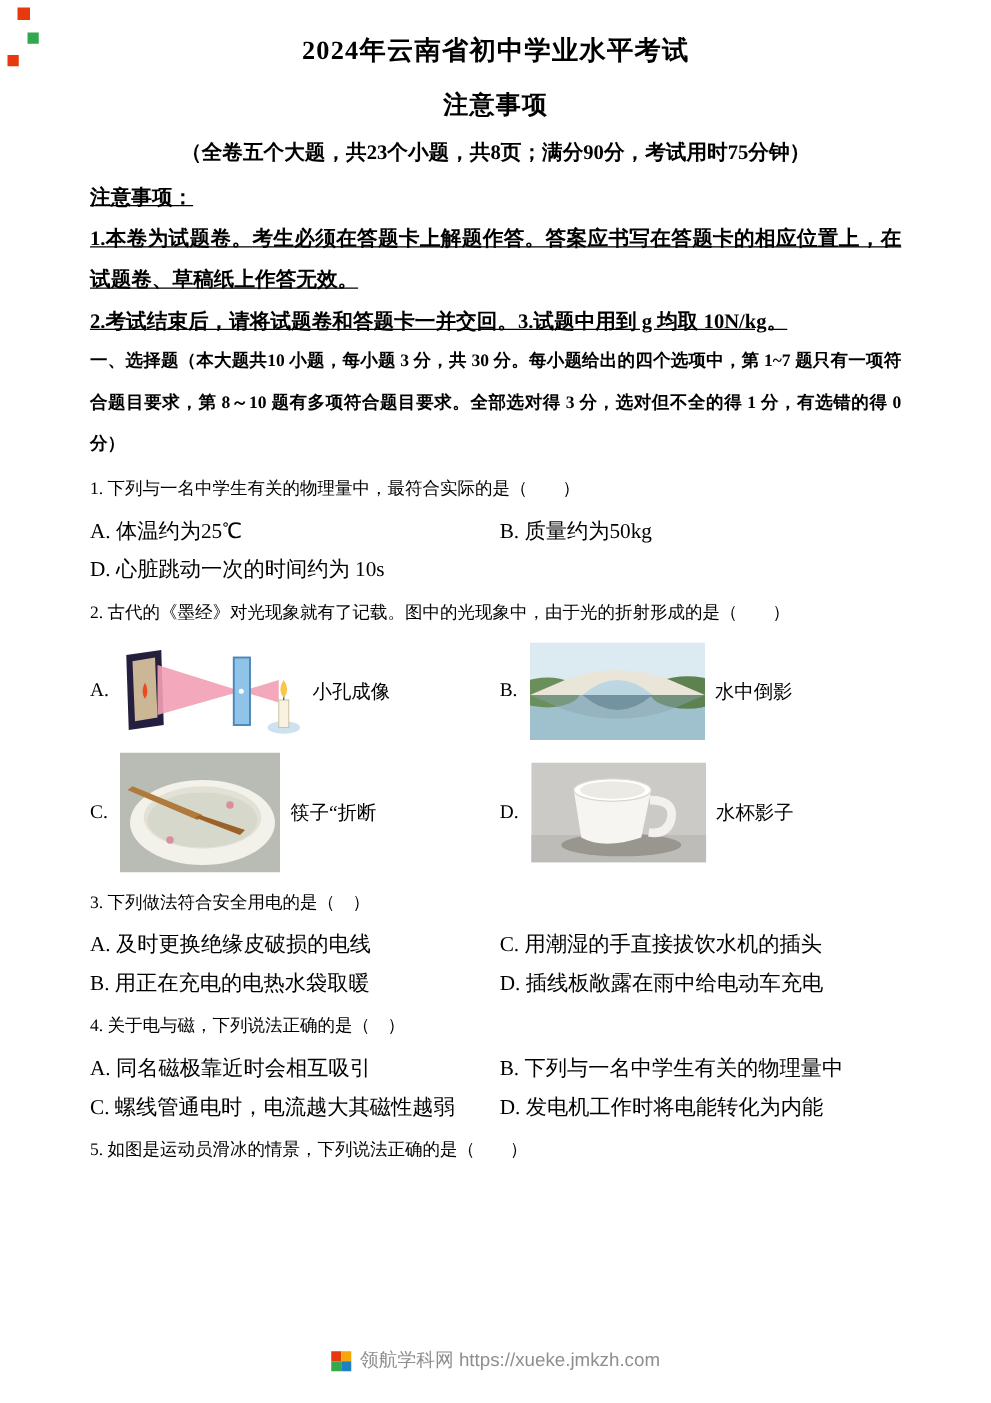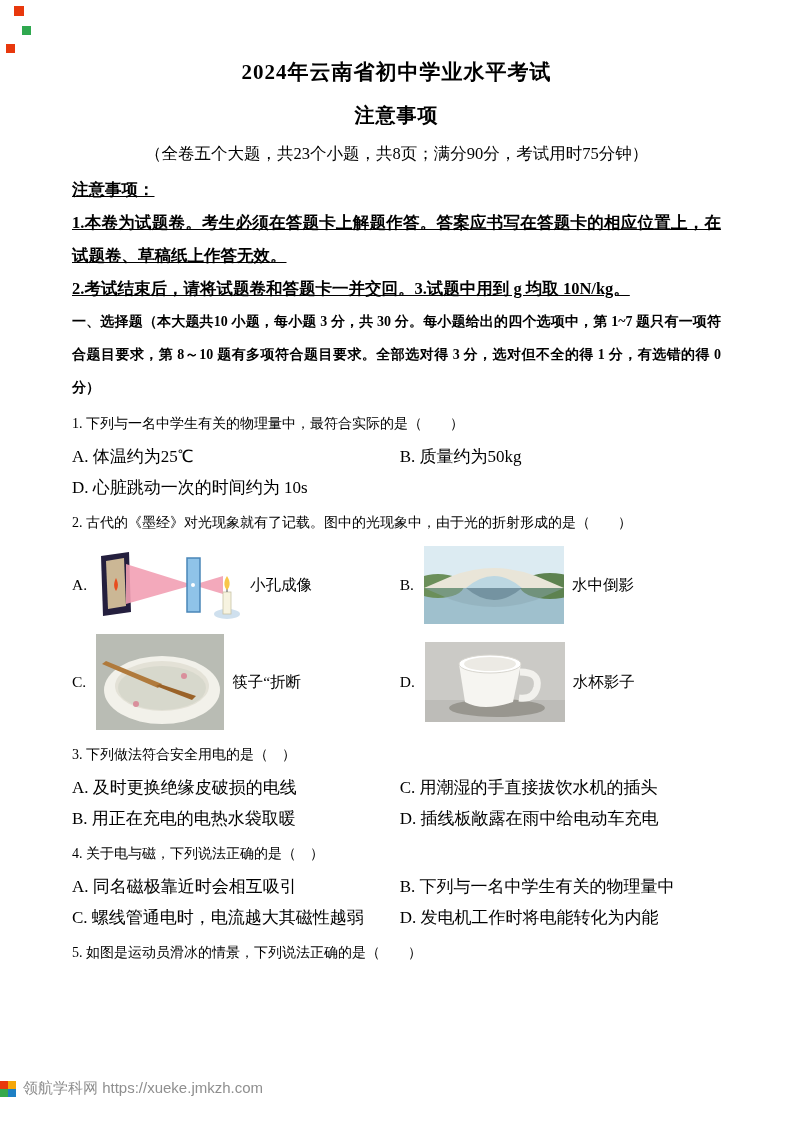--- a/index.html
+++ b/index.html
@@ -12,32 +12,32 @@
     background: #ffffff;
     font-family: "Liberation Serif", serif;
     color: #000000;
     overflow: hidden;
   }
   .deco { position: absolute; }
   .deco-1 { left: 14px; top: 6px;  width: 10px; height: 10px; background: #e8380d; }
   .deco-2 { left: 22px; top: 26px; width: 9px;  height: 9px;  background: #2fa84f; }
   .deco-3 { left: 6px;  top: 44px; width: 9px;  height: 9px;  background: #e8380d; }
 
-  .content { padding: 58px 72px 0 72px; }
+  .content { padding: 26px 72px 0 72px; }
 
   .title {
     font-size: 21px; font-weight: bold; text-align: center;
     margin: 0 0 16px 0; letter-spacing: 1px;
   }
   .subtitle {
     font-size: 20px; font-weight: bold; text-align: center;
     margin: 0 0 14px 0; letter-spacing: 1px;
   }
   .info {
-    font-size: 16.5px; font-weight: normal; text-align: center;
+    font-size: 16.5px; font-weight: bold; text-align: center;
     margin: 0 0 8px 0;
   }
   .bold-par {
     font-size: 16.5px; font-weight: bold; line-height: 33px;
     margin: 0; text-align: justify; text-decoration: underline;
   }
   .section-heading {
     font-size: 14px; font-weight: bold; line-height: 33px;
     margin: 0 0 2px 0; text-align: justify;
   }
@@ -59,20 +59,21 @@
     width: 50.5%;
   }
   .figcell:last-child { width: 49.5%; }
   .figlabel { font-size: 15.5px; margin-right: 10px; }
   .figcaption { font-size: 15.5px; margin-left: 8px; white-space: nowrap; }
   .figimg { display: block; flex: 0 0 auto; }
 
   .footer {
     position: absolute;
     left: 0; right: 0; bottom: 24px;
+    text-align: center;
     color: #8f8f8f;
     font-size: 15px;
     font-family: "Liberation Sans", sans-serif;
   }
   .footer-inner { display: inline-flex; align-items: center; gap: 7px; }
   .footer-logo {
     display: inline-grid;
     grid-template-columns: 8px 8px;
     grid-template-rows: 8px 8px;
   }

